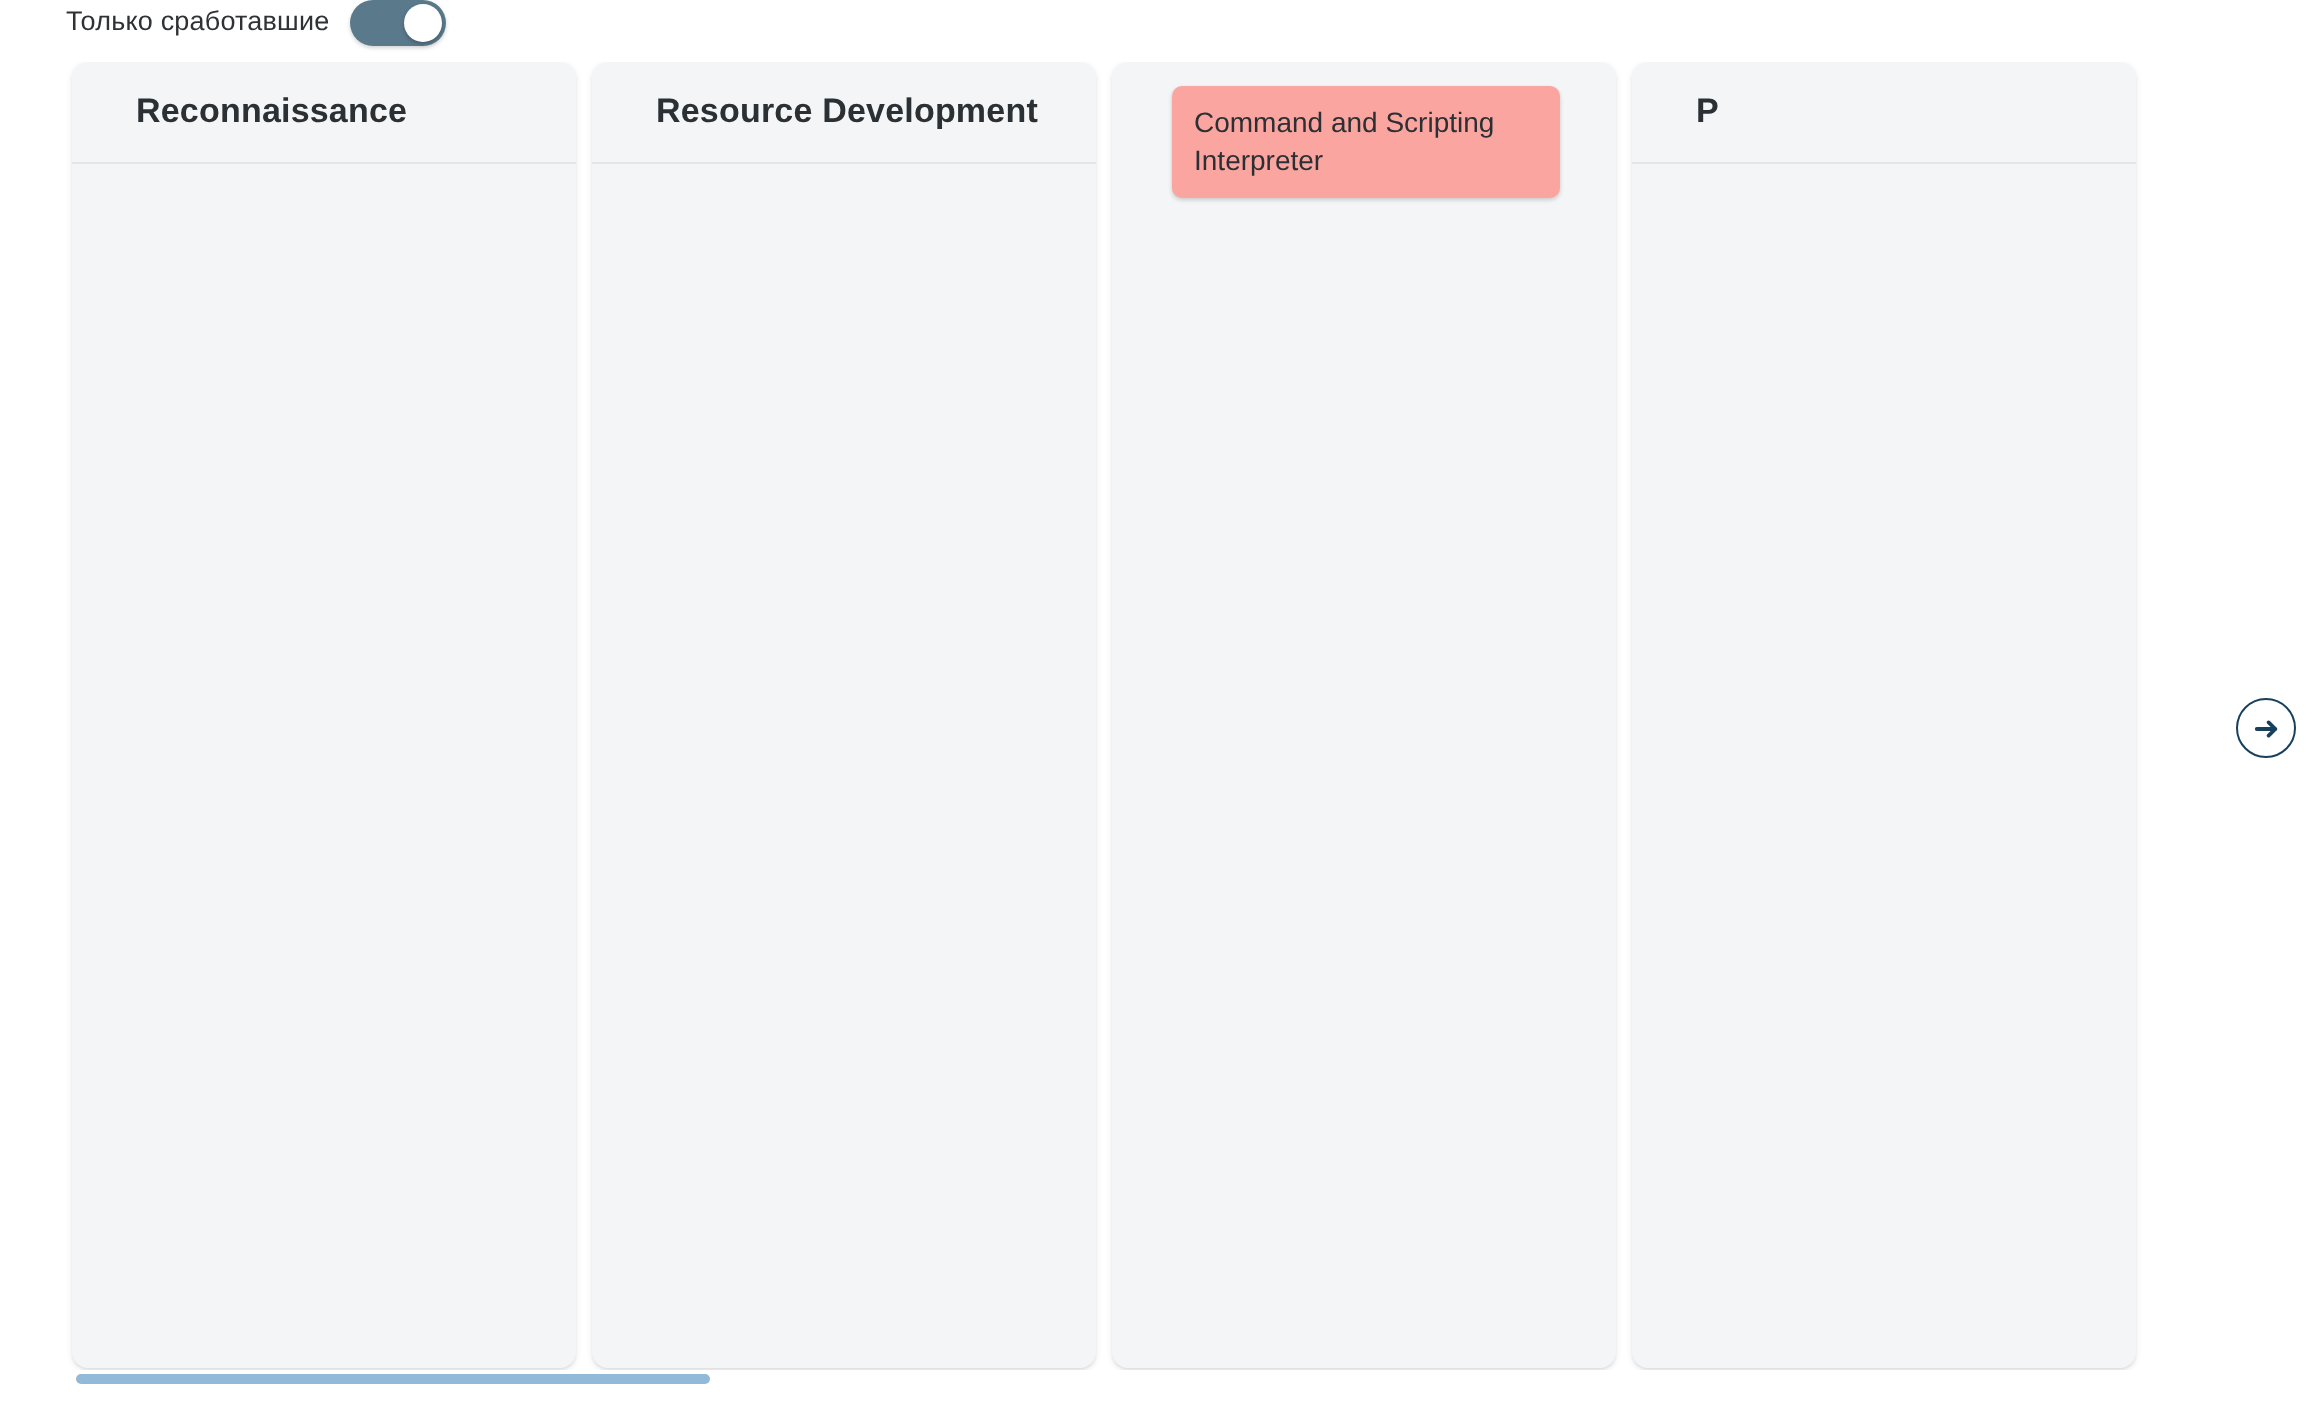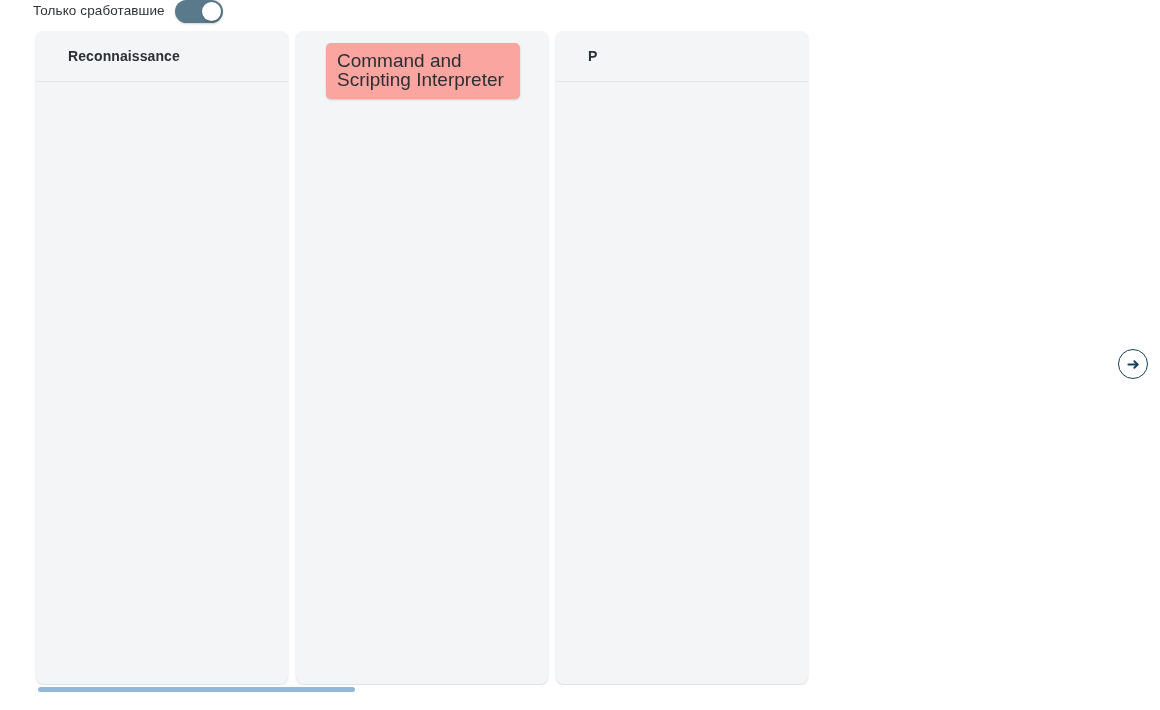--- a/index.html
+++ b/index.html
@@ -94,40 +94,40 @@
     height: 51px;
     flex: 0 0 51px;
     display: flex;
     align-items: center;
     padding: 0 0 0 32px;
     border-bottom: 1px solid #e3e5e8;
     box-sizing: border-box;
   }
 
   .column-title {
-    font-size: 14px;
+    font-size: 17px;
     font-weight: bold;
     color: #2b3034;
     white-space: nowrap;
     letter-spacing: 0.1px;
   }
 
   .column-body {
     flex: 1 1 auto;
     padding: 12px 28px 12px 30px;
     box-sizing: border-box;
     overflow: hidden;
   }
 
   .technique-card {
     background: #fba5a0;
     border-radius: 5px;
     padding: 9px 11px 10px 11px;
     box-sizing: border-box;
-    font-size: 19px;
+    font-size: 14px;
     line-height: 18.5px;
     color: #2c2f33;
     box-shadow: 0 1px 2px rgba(0,0,0,0.18);
     cursor: pointer;
     word-wrap: break-word;
   }
 
   
   .nav-arrow {
     position: absolute;
@@ -182,20 +182,26 @@
   <div class="board-viewport">
     <div class="board">
 
       <div class="column">
         <div class="column-header">
           <span class="column-title">Reconnaissance</span>
         </div>
         <div class="column-body"></div>
       </div>
 
+      <div class="column">
+        <div class="column-header">
+          <span class="column-title">Resource Development</span>
+        </div>
+        <div class="column-body"></div>
+      </div>
 
 
       <div class="column">
         <div class="column-body">
           <div class="technique-card">Command and Scripting Interpreter</div>
         </div>
       </div>
 
       <div class="column">
         <div class="column-header">

